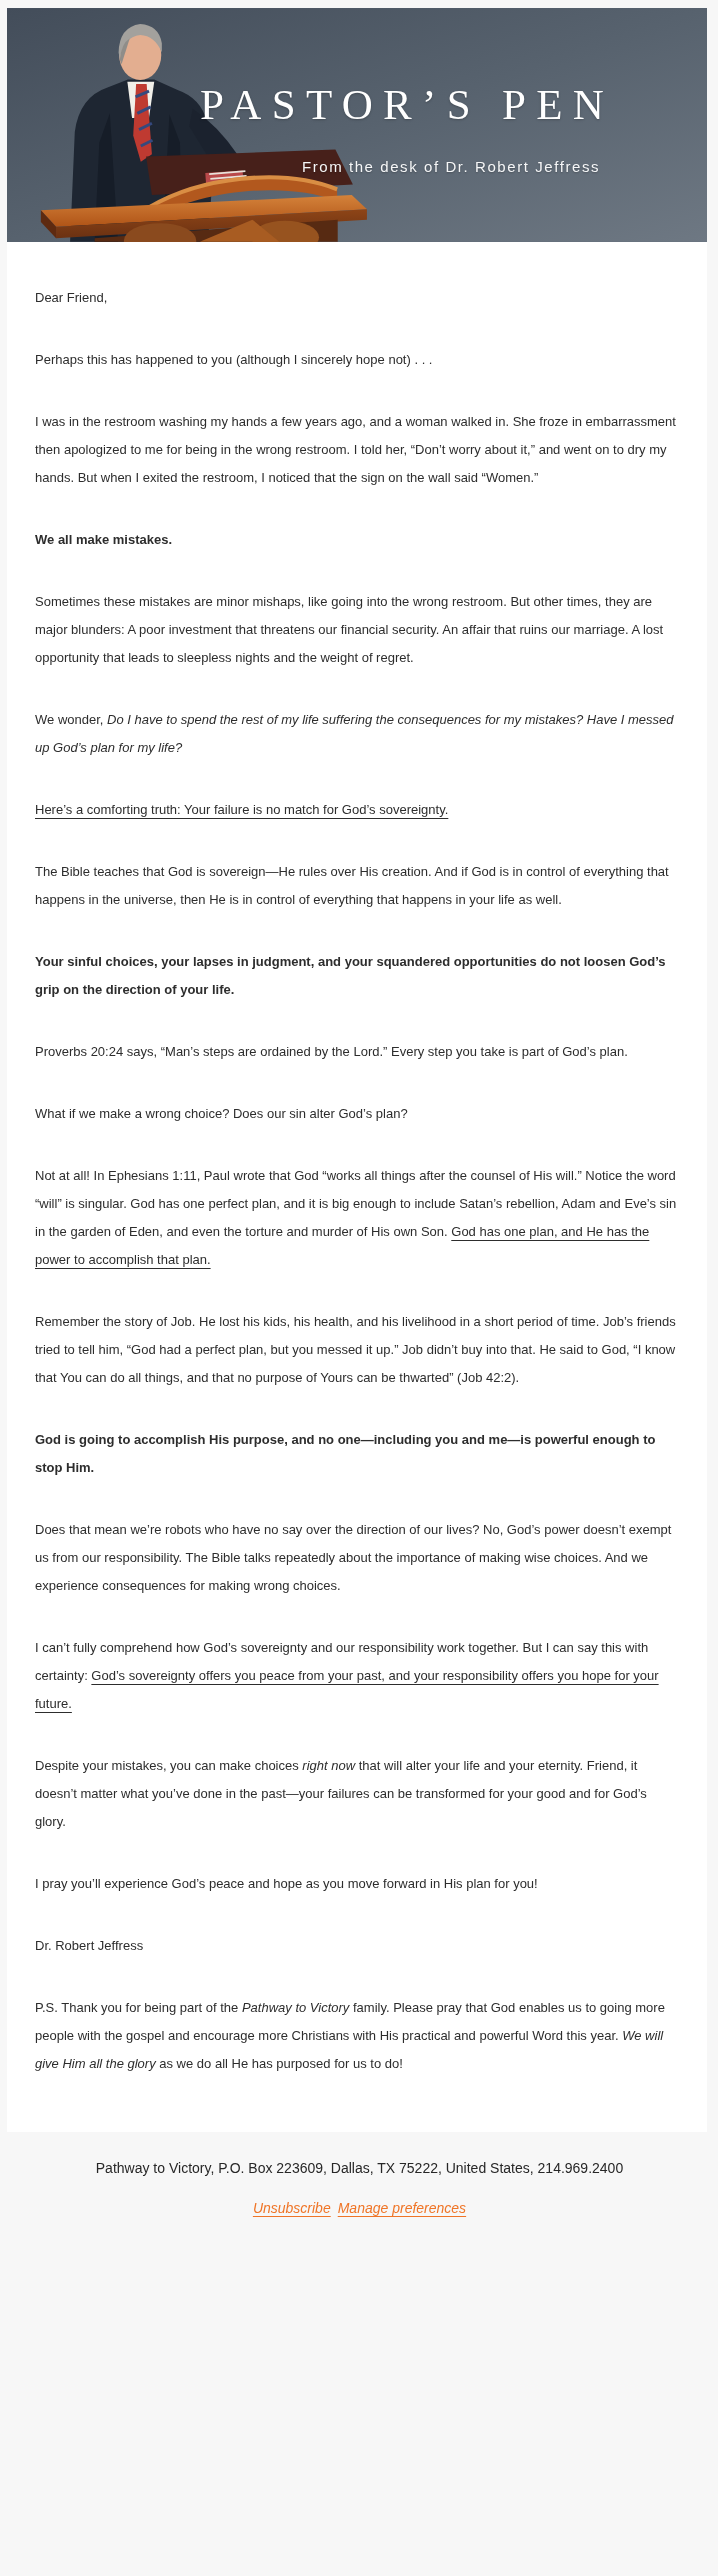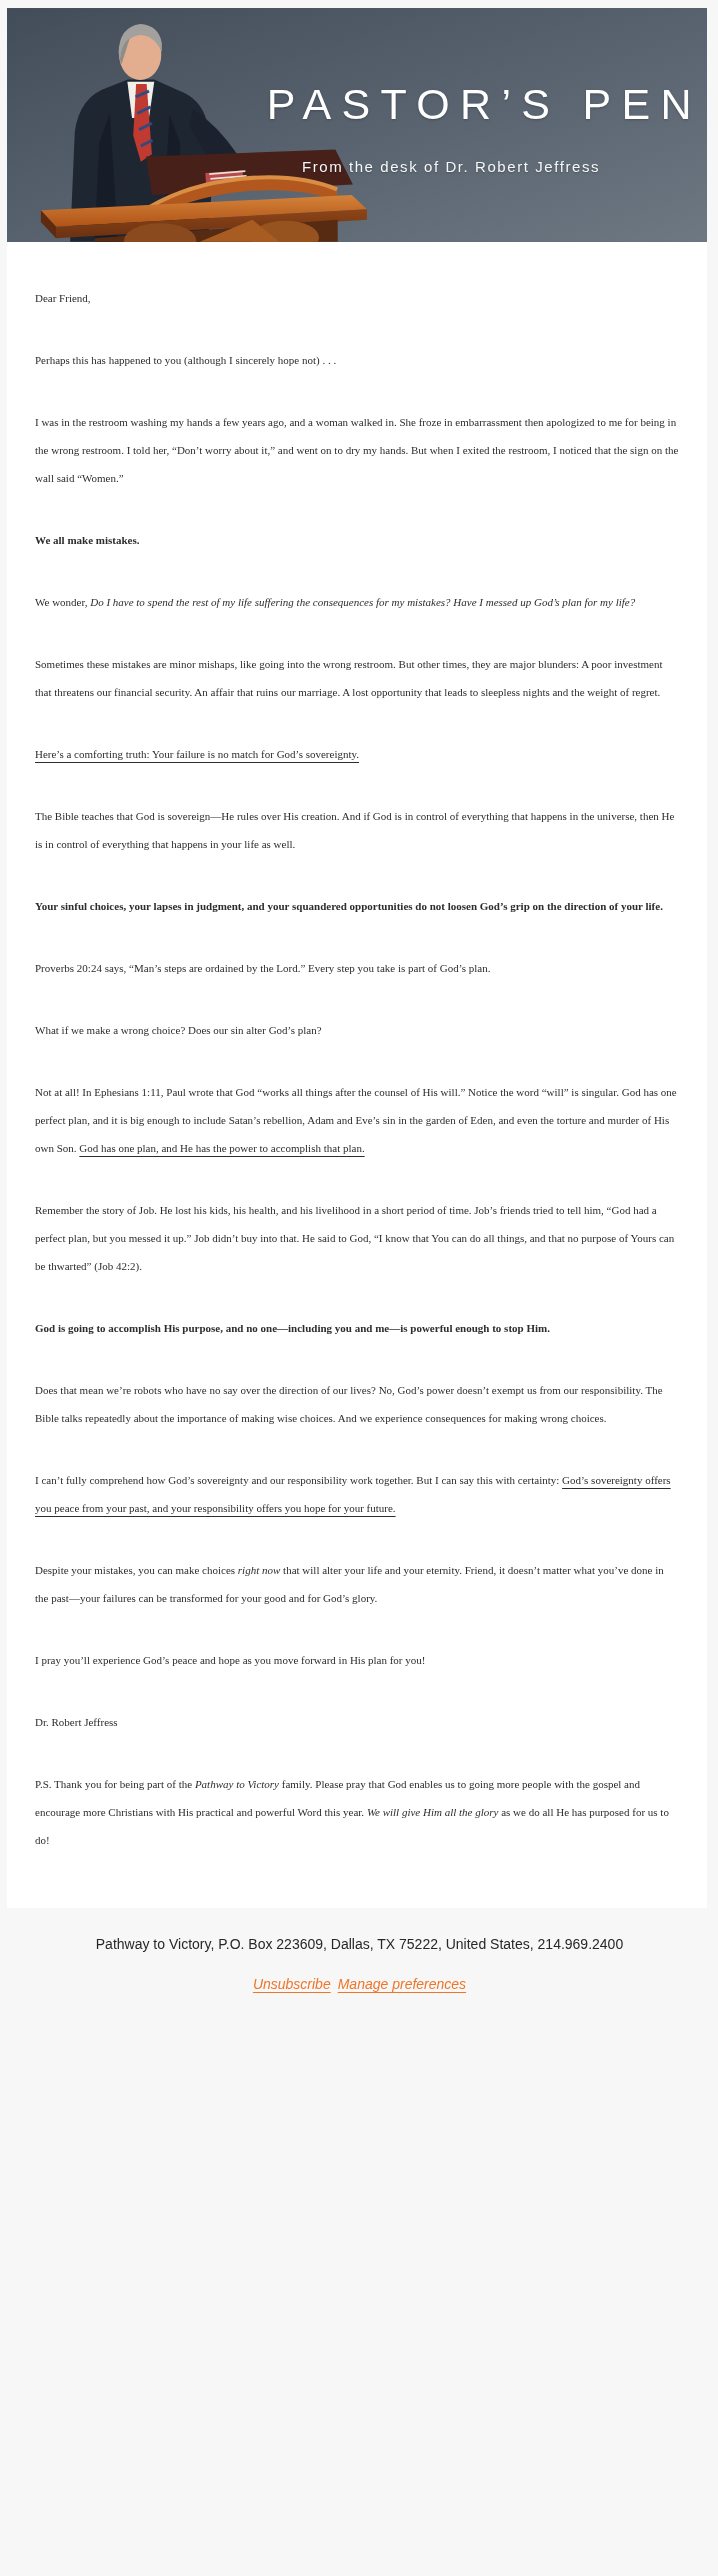--- a/index.html
+++ b/index.html
@@ -28,22 +28,22 @@
     height: 234px;
     overflow: hidden;
     background: #546070;
   }
   .hero svg { display: block; }
   .hero-title {
     position: absolute;
     left: 193px;
     top: 75px;
     width: 502px;
-    text-align: right;
-    font-family: Liberation Sans, sans-serif;
+    text-align: left;
+    font-family: Liberation Serif, serif;
     font-weight: 400;
     font-size: 43px;
     line-height: 1;
     letter-spacing: 0.24em;
     color: #ffffff;
     text-shadow: 0 1.2px 2.3px rgba(0,0,0,0.25);
     white-space: nowrap;
   }
   .hero-subtitle {
     position: absolute;
@@ -56,22 +56,22 @@
     font-size: 15px;
     line-height: 1;
     letter-spacing: 0.105em;
     color: #f6f7f8;
     text-shadow: 0 0.6px 1.8px rgba(0,0,0,0.25);
     white-space: nowrap;
   }
   
   .letter {
     padding: 42px 28px 54px 28px;
-    font-family: Liberation Serif, serif;
-    font-size: 11px;
+    font-family: Liberation Sans, sans-serif;
+    font-size: 13px;
     line-height: 28px;
     color: #2d2d2d;
   }
   .letter p {
     margin: 0 0 34px 0;
   }
   .letter p:last-child {
     margin-bottom: 0;
   }
   .letter .bold { font-weight: 700; }
@@ -167,22 +167,22 @@
 
         <div class="hero-title">PASTOR’S PEN</div>
         <div class="hero-subtitle">From the desk of Dr. Robert Jeffress</div>
       </div>
 
       <div class="letter">
           <p><span>Dear Friend,</span></p>
           <p><span>Perhaps this has happened to you (although I sincerely hope not) . . .</span></p>
           <p><span>I was in the restroom washing my hands a few years ago, and a woman walked in. She froze in embarrassment then apologized to me for being in the wrong restroom. I told her, “Don’t worry about it,” and went on to dry my hands. But when I exited the restroom, I noticed that the sign on the wall said “Women.”</span></p>
           <p><span class="bold">We all make mistakes.</span></p>
+          <p><span>Sometimes these mistakes are minor mishaps, like going into the wrong restroom. But other times, they are major blunders: A poor investment that threatens our financial security. An affair that ruins our marriage. A lost opportunity that leads to sleepless nights and the weight of regret.</span></p>
           <p><span>We wonder, </span><span class="italic">Do I have to spend the rest of my life suffering the consequences for my mistakes? Have I messed up God’s plan for my life?</span></p>
-          <p><span>Sometimes these mistakes are minor mishaps, like going into the wrong restroom. But other times, they are major blunders: A poor investment that threatens our financial security. An affair that ruins our marriage. A lost opportunity that leads to sleepless nights and the weight of regret.</span></p>
           <p><span class="underline">Here’s a comforting truth: Your failure is no match for God’s sovereignty.</span></p>
           <p><span>The Bible teaches that God is sovereign—He rules over His creation. And if God is in control of everything that happens in the universe, then He is in control of everything that happens in your life as well.</span></p>
           <p><span class="bold">Your sinful choices, your lapses in judgment, and your squandered opportunities do not loosen God’s grip on the direction of your life.</span></p>
           <p><span>Proverbs 20:24 says, “Man’s steps are ordained by the Lord.” Every step you take is part of God’s plan.</span></p>
           <p><span>What if we make a wrong choice? Does our sin alter God’s plan?</span></p>
           <p><span>Not at all! In Ephesians 1:11, Paul wrote that God “works all things after the counsel of His will.” Notice the word “will” is singular. God has one perfect plan, and it is big enough to include Satan’s rebellion, Adam and Eve’s sin in the garden of Eden, and even the torture and murder of His own Son. </span><span class="underline">God has one plan, and He has the power to accomplish that plan.</span></p>
           <p><span>Remember the story of Job. He lost his kids, his health, and his livelihood in a short period of time. Job’s friends tried to tell him, “God had a perfect plan, but you messed it up.” Job didn’t buy into that. He said to God, “I know that You can do all things, and that no purpose of Yours can be thwarted” (Job 42:2).</span></p>
           <p><span class="bold">God is going to accomplish His purpose, and no one—including you and me—is powerful enough to stop Him.</span></p>
           <p><span>Does that mean we’re robots who have no say over the direction of our lives? No, God’s power doesn’t exempt us from our responsibility. The Bible talks repeatedly about the importance of making wise choices. And we experience consequences for making wrong choices.</span></p>
           <p><span>I can’t fully comprehend how God’s sovereignty and our responsibility work together. But I can say this with certainty: </span><span class="underline">God’s sovereignty offers you peace from your past, and your responsibility offers you hope for your future.</span></p>

